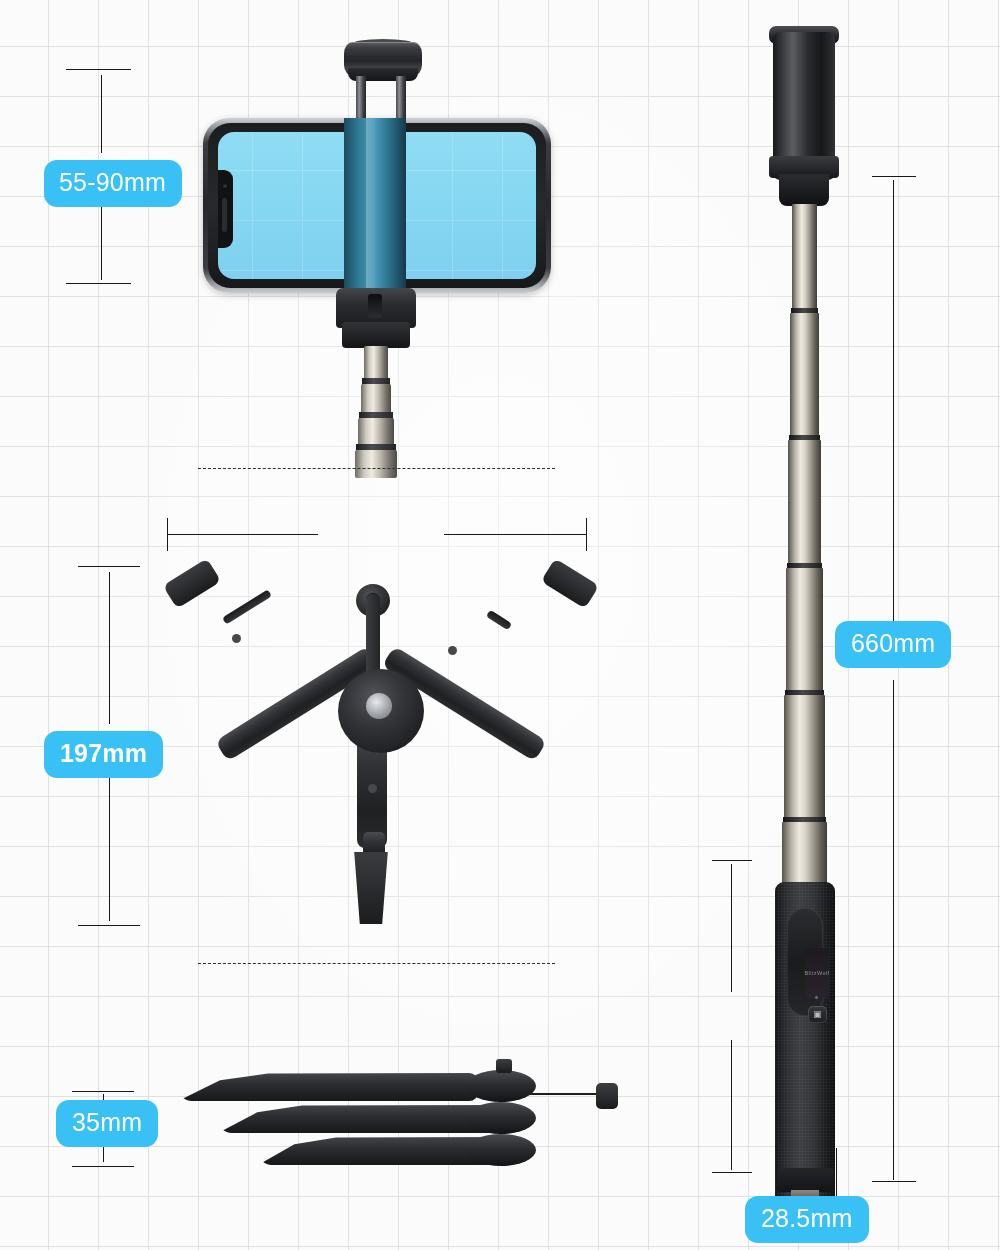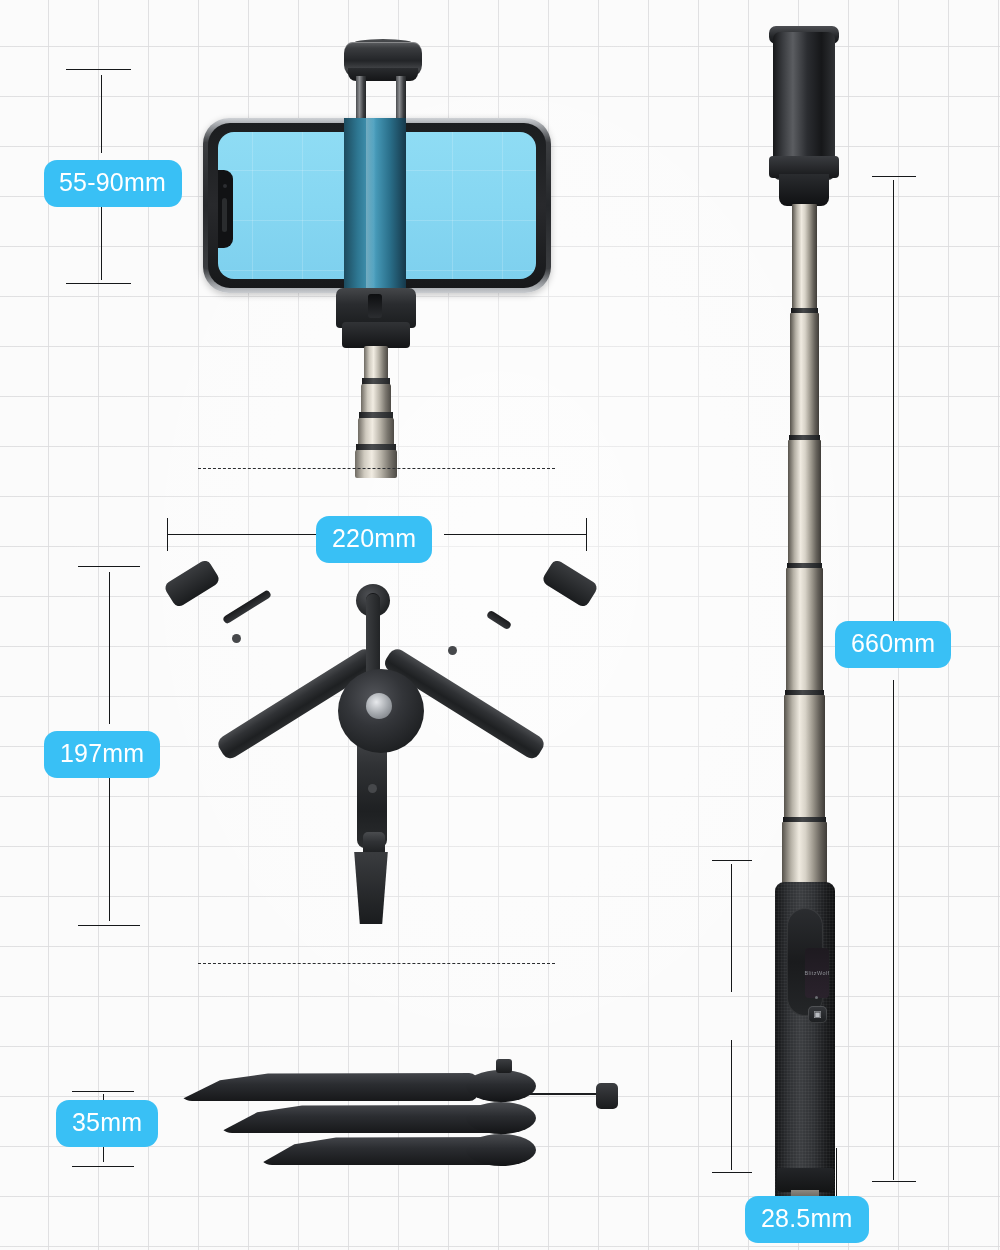--- a/index.html
+++ b/index.html
@@ -401,27 +401,26 @@
   <div class="cap-h" style="left:66px;top:69px;width:65px;"></div>
   <div class="dim-v" style="left:101px;top:75px;height:78px;"></div>
   <div class="dim-v" style="left:101px;top:198px;height:82px;"></div>
   <div class="cap-h" style="left:66px;top:283px;width:65px;"></div>
   <div class="badge" style="left:44px;top:160px;padding-left:15px;">55-90mm</div>
 
   <div class="cap-v" style="left:167px;top:518px;height:33px;"></div>
   <div class="dim-h" style="left:168px;top:534px;width:150px;"></div>
   <div class="dim-h" style="left:444px;top:534px;width:142px;"></div>
   <div class="cap-v" style="left:586px;top:518px;height:33px;"></div>
-  <div class="badge" style="left:316px;top:516px;">220mm</div>
 
   <div class="cap-h" style="left:78px;top:566px;width:62px;"></div>
   <div class="dim-v" style="left:109px;top:572px;height:152px;"></div>
   <div class="dim-v" style="left:109px;top:769px;height:152px;"></div>
   <div class="cap-h" style="left:78px;top:925px;width:62px;"></div>
-  <div class="badge" style="left:44px;top:731px;">197mm</div>
+  <div class="badge" style="left:44px;top:731px;font-weight:bold;">197mm</div>
 
   <div class="cap-h" style="left:72px;top:1091px;width:62px;"></div>
   <div class="dim-v" style="left:103px;top:1094px;height:8px;"></div>
   <div class="dim-v" style="left:103px;top:1144px;height:18px;"></div>
   <div class="cap-h" style="left:72px;top:1166px;width:62px;"></div>
   <div class="badge" style="left:56px;top:1100px;">35mm</div>
 
   <div class="cap-h" style="left:872px;top:176px;width:44px;"></div>
   <div class="dim-v" style="left:893px;top:180px;height:455px;"></div>
   <div class="dim-v" style="left:893px;top:680px;height:500px;"></div>

